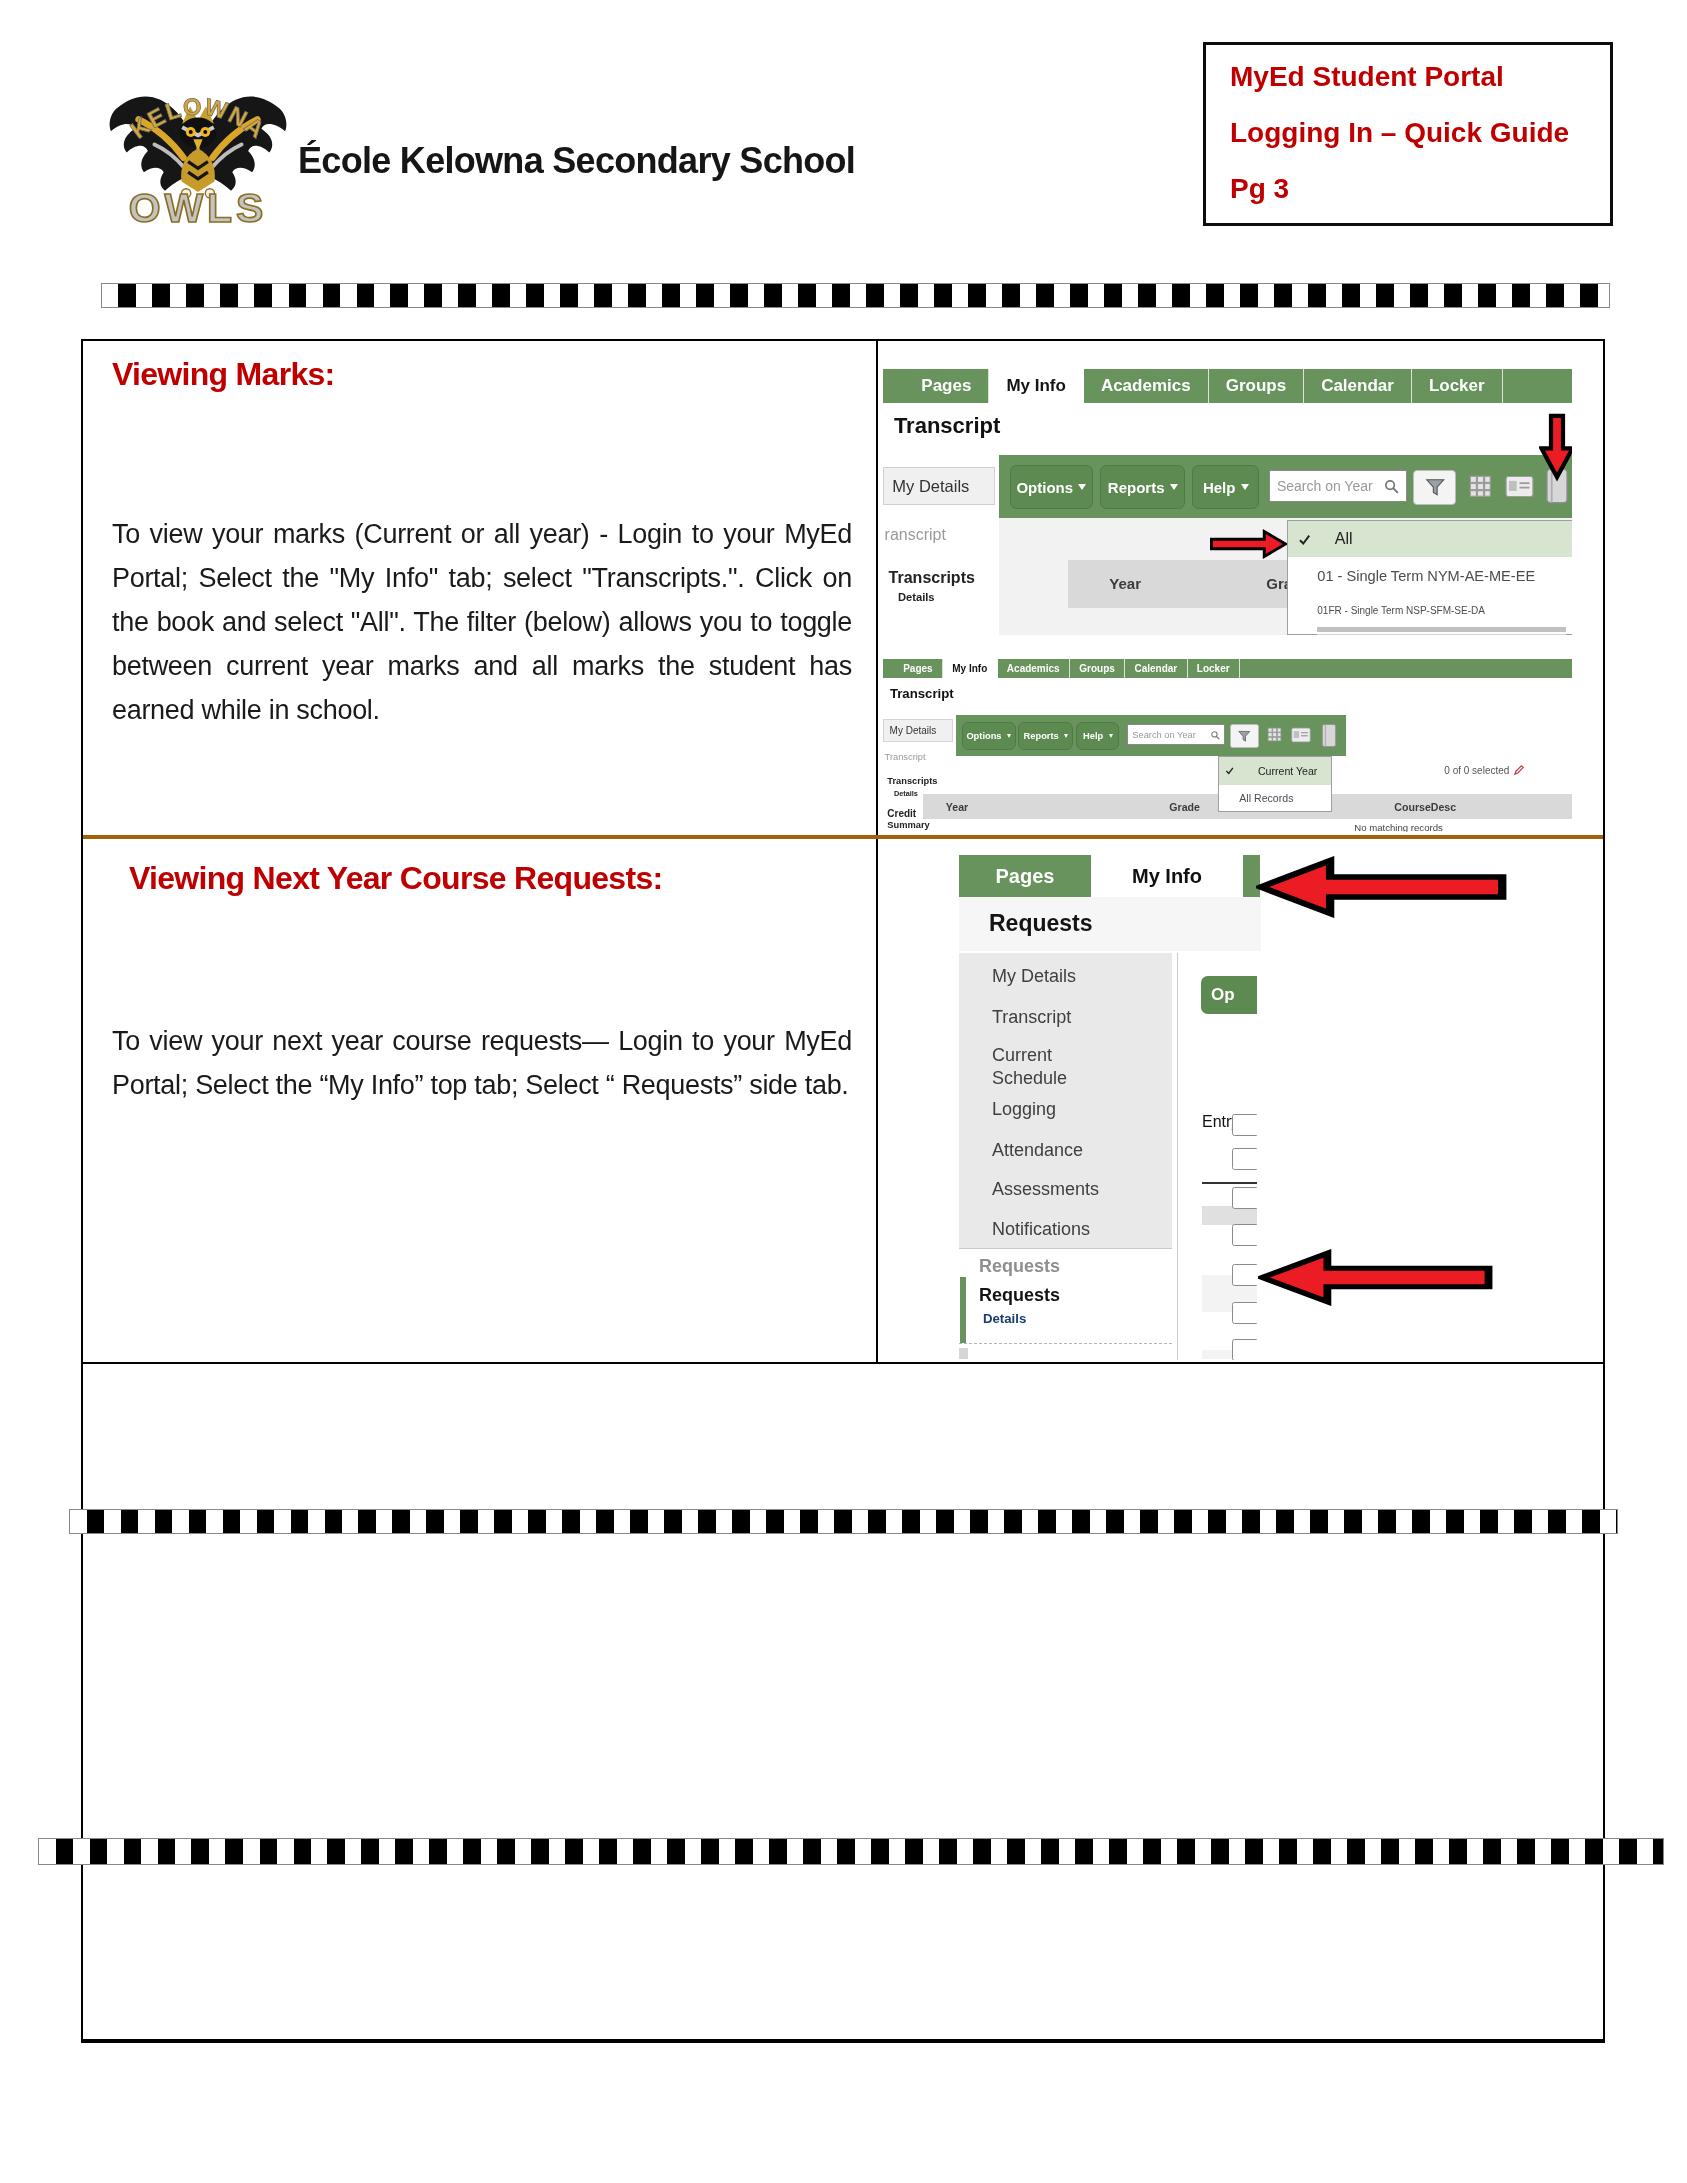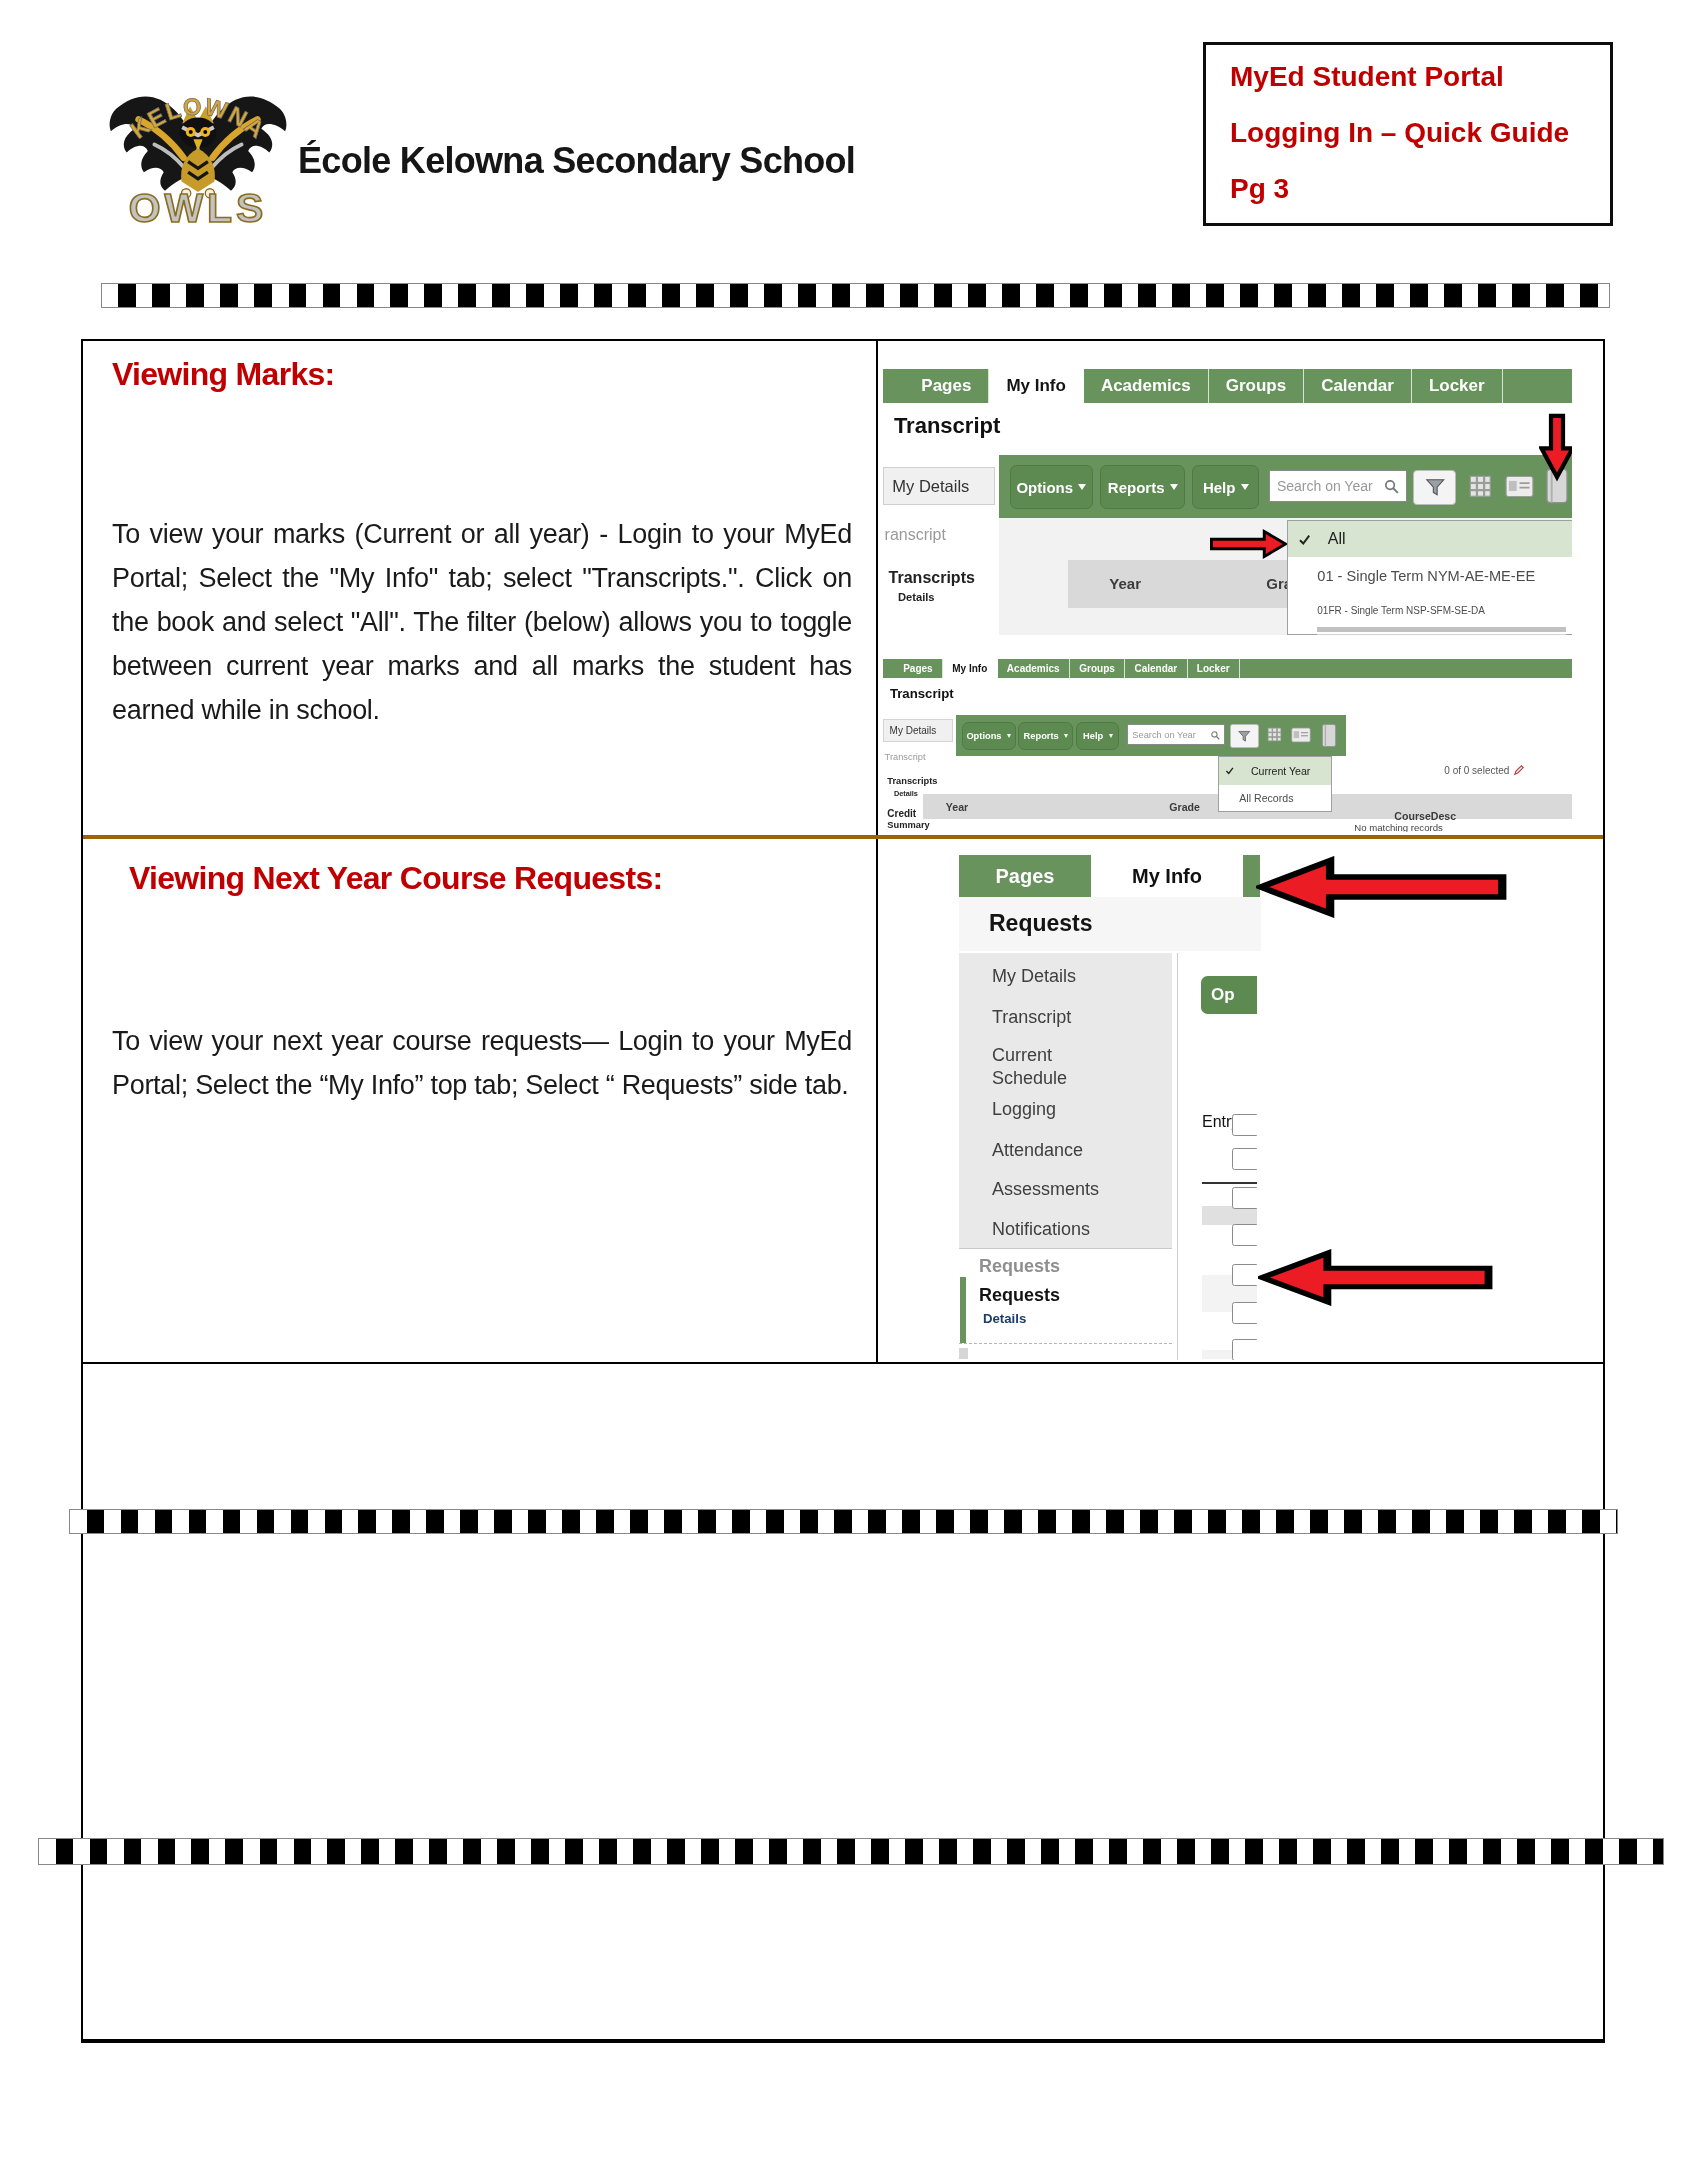--- a/index.html
+++ b/index.html
@@ -32,21 +32,21 @@
   .ptab{display:flex;align-items:center;justify-content:center;color:#fff;font-weight:bold;
         border-right:1.3px solid rgba(255,255,255,.75);box-sizing:border-box;white-space:nowrap;}
   .ptab.active{background:#fff;color:#141414;}
   .gbtn{position:absolute;background:var(--portal-green-dark,#5c8a50);border:0.7px solid #4e7a44;
         border-radius:6.6px;color:#fff;font-weight:bold;display:flex;align-items:center;justify-content:center;gap:5.3px;}
   .caret{width:0;height:0;border-left:4.6px solid transparent;border-right:4.6px solid transparent;border-top:6px solid #fff;}
   .searchbox{position:absolute;background:#fff;border:0.7px solid #8a8a8a;display:flex;align-items:center;
              justify-content:space-between;color:#999;box-sizing:border-box;}
   .iconbox{position:absolute;display:flex;align-items:center;justify-content:center;}
   .dropdown{position:absolute;background:#fff;border:0.7px solid #9f9f9f;box-sizing:border-box;z-index:6;}
-  .dd-row{display:flex;align-items:center;gap:17px;color:#4c4c4c;box-sizing:border-box;}
+  .dd-row{display:flex;align-items:center;gap:24px;color:#4c4c4c;box-sizing:border-box;}
   .dd-sel{background:var(--dropdown-highlight,#d7e4cf);color:#222;}
   .hdr-strip{position:absolute;background:#d9d9d9;color:#3c3c3c;font-weight:bold;}
   .sideitem{position:absolute;color:#3f3f3f;}
 
   
   .bottom-box{border-left:2px solid #000;border-right:2px solid #000;border-bottom:4.6px solid #000;box-sizing:border-box;}
   .dotted-box{border:3.3px dashed #111;box-sizing:border-box;text-align:center;}
   .dotted-box p{margin:0;font-size:26.5px;font-weight:bold;color:#101010;white-space:pre-wrap;}
 </style>
 </head>
@@ -314,21 +314,21 @@
           <div class="abs" style="left:561px;top:105px;font-size:10px;color:#555;display:flex;align-items:center;gap:4px;">
             <span>0 of 0 selected</span>
             <svg width="12" height="12" viewBox="0 0 20 20">
                 <path d="M3 17 L5 12 L14 3 L17 6 L8 15 Z" fill="none" stroke="#c23b3b" stroke-width="2"></path>
               </svg>
           </div>
 
           <div class="hdr-strip" style="left:40px;top:135px;width:650px;height:25px;font-size:10.6px;">
             <span class="abs" style="left:22.5px;top:6.6px;">Year</span>
             <span class="abs" style="left:246px;top:6.6px;">Grade</span>
-            <span class="abs" style="left:471px;top:16px;">CourseDesc</span>
+            <span class="abs" style="left:471px;top:7px;">CourseDesc</span>
           </div>
           <div class="abs" style="left:471px;top:163px;font-size:9.6px;color:#444;">No matching records</div>
         </div>
       </div>
     </div>
 
     <div class="t-row t-row2">
       <div class="t-left">
         <div class="abs h-red" style="left:29px;top:21px;margin-left:17px;">Viewing Next Year Course Requests:</div>
         <div class="abs body-text" style="left:29px;top:180px;width:740px;">To view your next year course requests— Login to your MyEd Portal; Select the “My Info” top tab;  Select “ Requests” side tab.</div>

